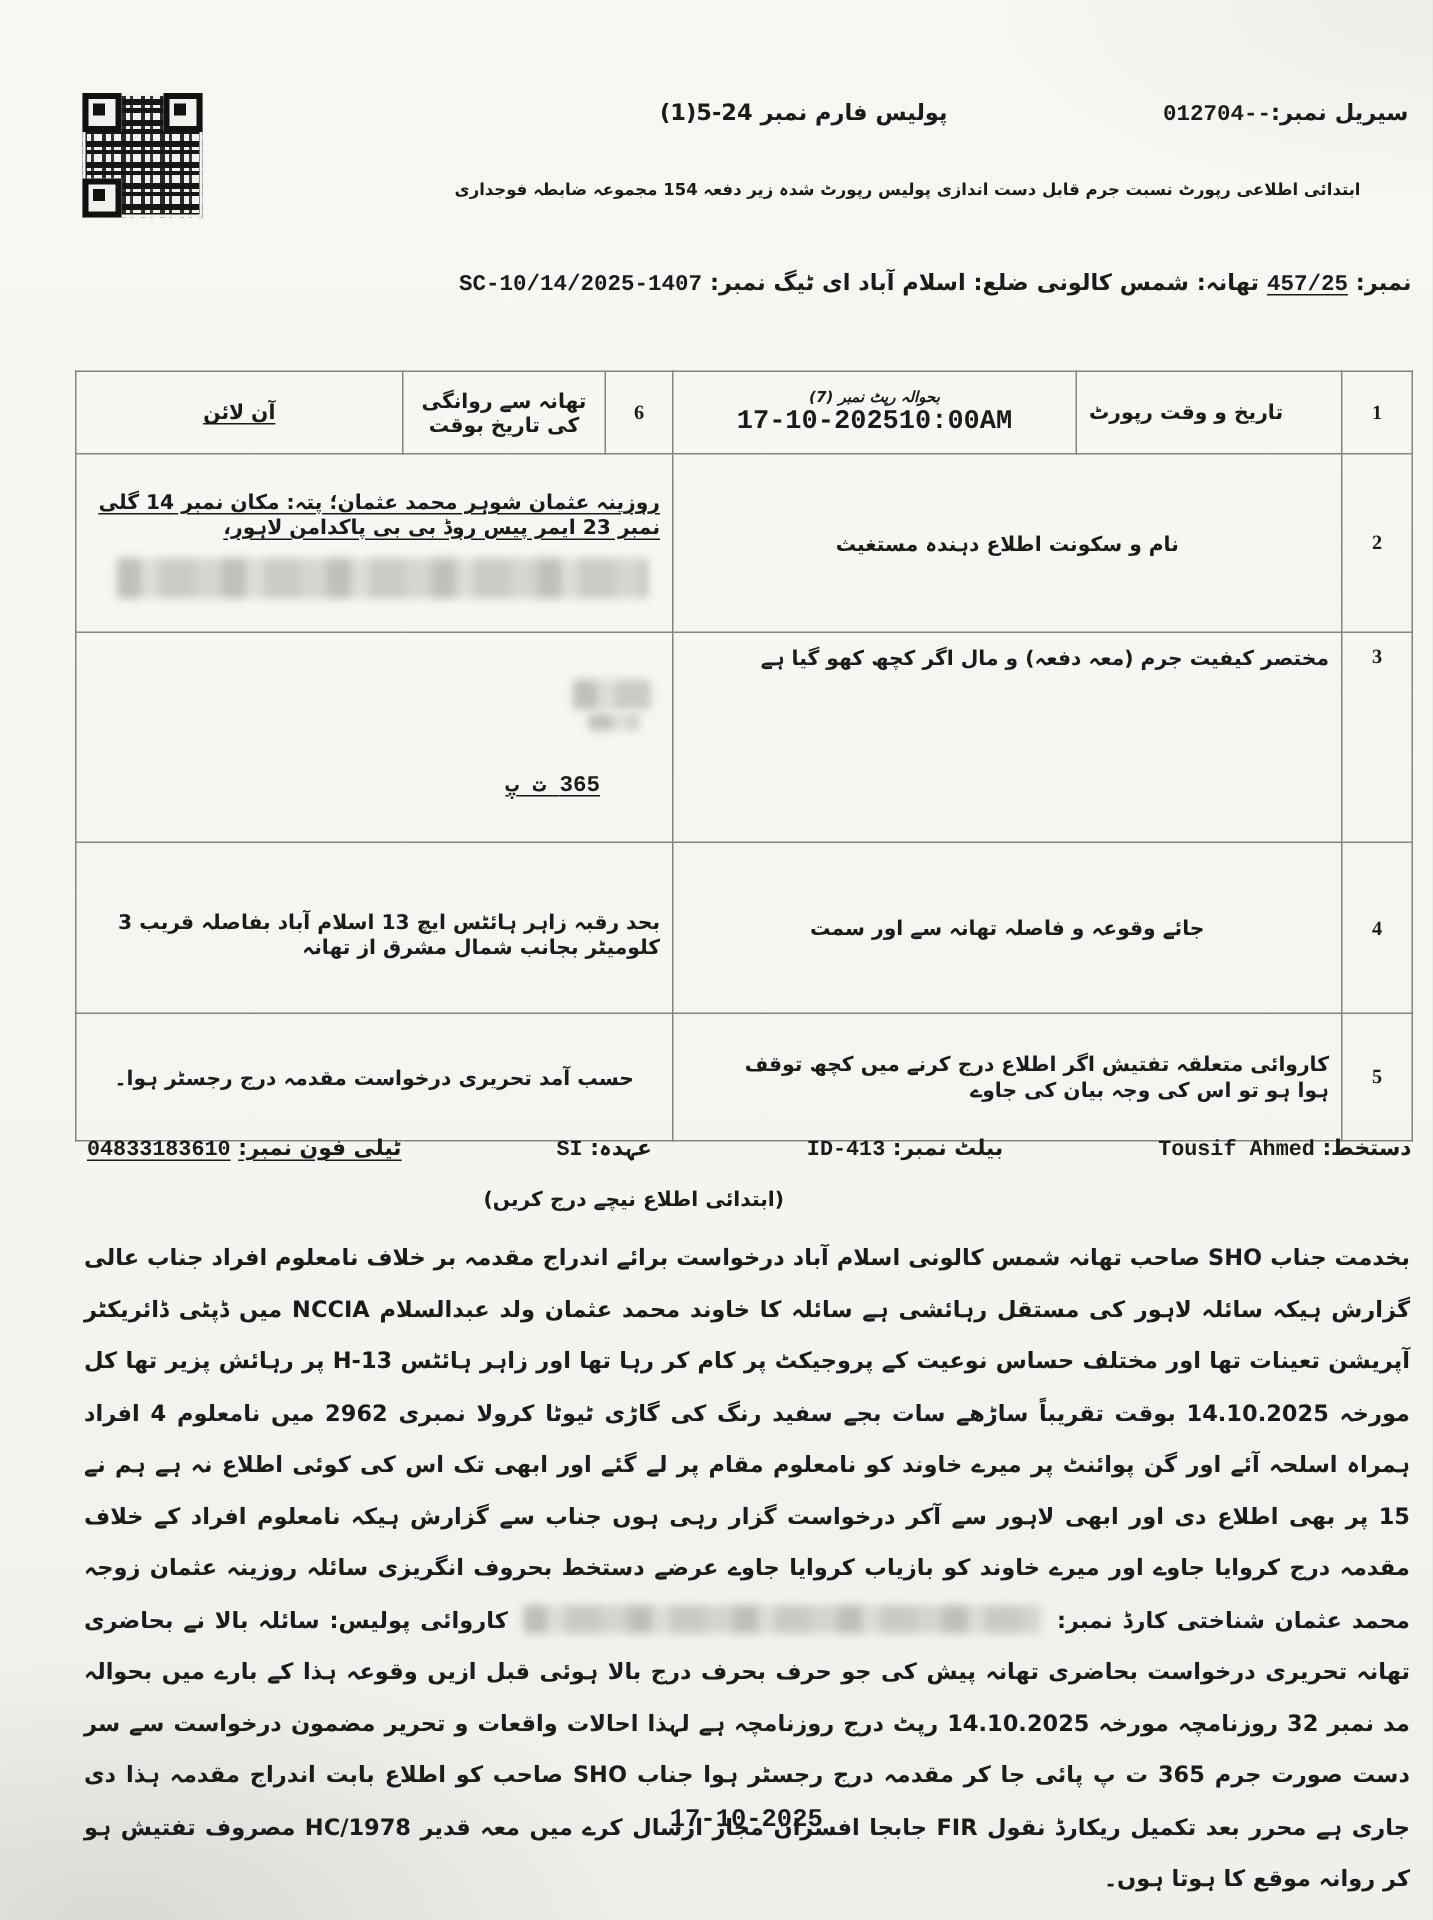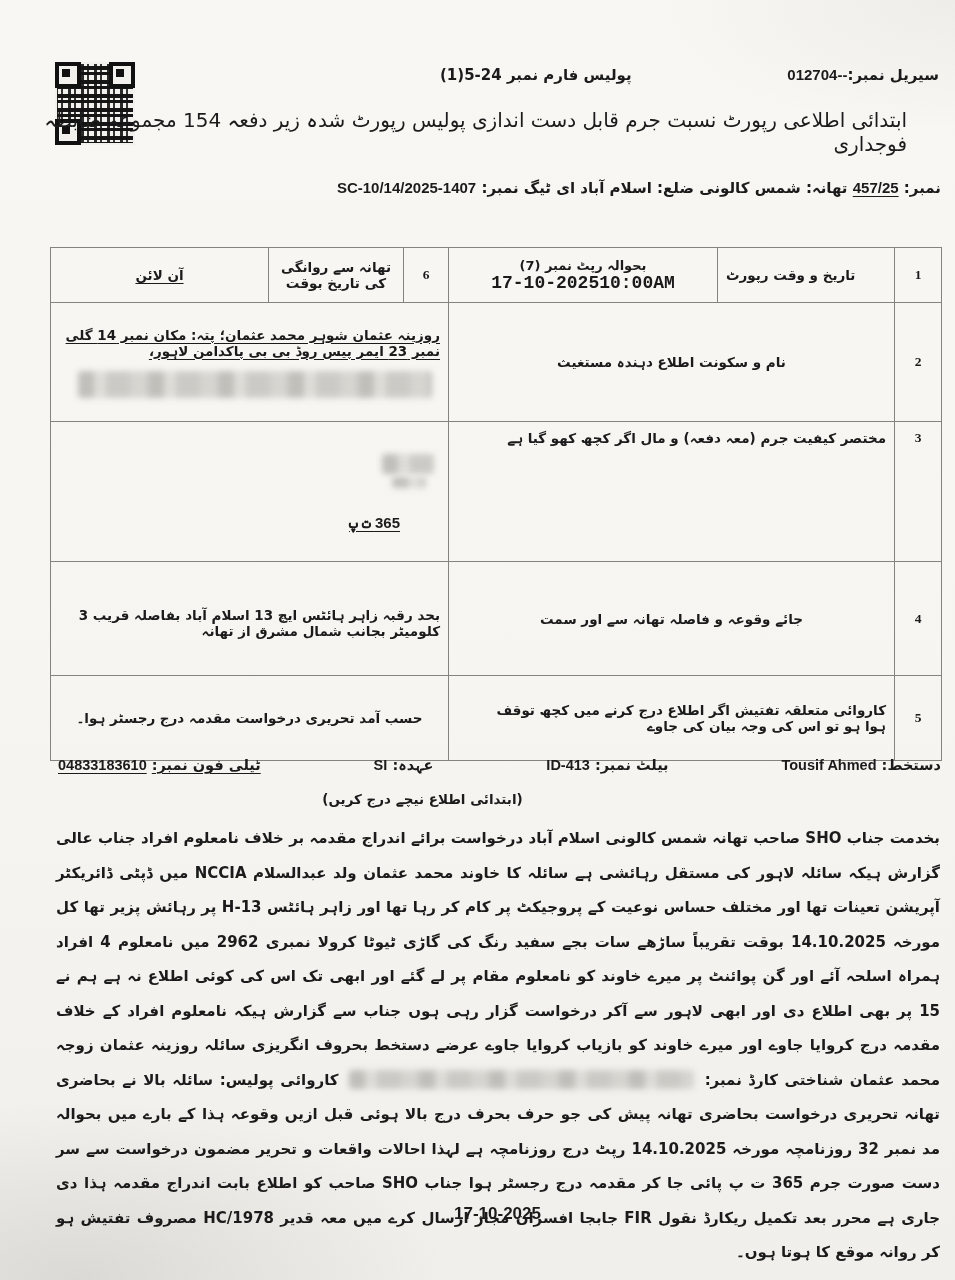--- a/index.html
+++ b/index.html
@@ -10,56 +10,56 @@
     background:#e9e8e4;
   }
   .page{
     position:relative;width:955px;height:1280px;overflow:hidden;
     background:
       radial-gradient(620px 300px at 8% 100%, rgba(120,118,112,.18), transparent 60%),
       radial-gradient(500px 220px at 100% 0%, rgba(150,148,140,.10), transparent 60%),
       linear-gradient(180deg,#f8f7f4 0%,#f6f5f1 55%,#f0efeb 100%);
   }
   .u{text-decoration:underline;text-underline-offset:3px;}
-  .latin{font-family:Liberation Sans, sans-serif;font-weight:700;}
+  .latin{font-family:Liberation Mono, monospace;font-weight:700;}
   .urdu{font-weight:700;}
 
   
   .qr{position:absolute;left:55px;top:62px;width:80px;height:83px;
       background:
         repeating-linear-gradient(90deg, rgba(20,20,20,.9) 0 3px, transparent 3px 6px, rgba(20,20,20,.85) 6px 8px, transparent 8px 13px),
         repeating-linear-gradient(0deg, #161616 0 3px, #f2f1ee 3px 5px, #161616 5px 9px, #f2f1ee 9px 14px);
       outline:2px solid #f2f1ee; outline-offset:-2px;}
   .qr .finder{position:absolute;width:18px;height:18px;border:4px solid #111;background:#f2f1ee;}
   .qr .finder::after{content:"";position:absolute;left:3px;top:3px;width:8px;height:8px;background:#111;}
   .qr .f-tl{left:0;top:0;} .qr .f-tr{right:0;top:0;} .qr .f-bl{left:0;bottom:0;}
 
   .serial{position:absolute;top:66px;right:16px;direction:rtl;font-size:15px;}
   .form-no{position:absolute;top:66px;left:440px;direction:rtl;font-size:15px;font-weight:700;}
-  .title{position:absolute;top:108px;right:48px;direction:rtl;font-size:20px;font-weight:400;}
+  .title{position:absolute;top:120px;right:48px;direction:rtl;font-size:11px;font-weight:700;}
   .meta{position:absolute;top:179px;right:14px;direction:rtl;font-size:15px;font-weight:700;}
   .meta .latin{font-size:15px;}
   .occ{position:absolute;top:214px;left:58px;direction:rtl;font-size:15px;font-weight:700;}
 
   
   table.fir{position:absolute;top:247px;left:50px;width:892px;border-collapse:collapse;direction:rtl;table-layout:fixed;}
   table.fir td{border:1.4px solid #85837e;padding:3px 8px;font-size:13.5px;font-weight:700;vertical-align:middle;}
   td.cnum{width:30px;text-align:center;font-family:"Liberation Serif","DejaVu Serif",serif;font-size:15px;}
   td.clabel{width:160px;text-align:left;}
   td.cmid{width:252px;text-align:center;}
   td.cnum6{width:28px;text-align:center;font-family:"Liberation Serif","DejaVu Serif",serif;font-size:15px;}
   td.clab2{width:118px;text-align:center;font-size:12px;}
   td.cval{text-align:center;}
   tr.r1 td{height:48px;}
   tr.r2 td{height:112px;}
   tr.r3 td{height:128px;}
   tr.r4 td{height:98px;}
   tr.r5 td{height:78px;margin-left:41px;}
   .val-cell{vertical-align:top;text-align:right;padding-top:8px;}
-  .ref1{font-size:13px;}
+  .ref1{font-size:10px;font-style:italic;}
   .ref2{font-family:Liberation Mono, monospace;font-size:18px;}
 
   
   .redact{display:inline-block;border-radius:3px;
     background:repeating-linear-gradient(90deg,#b4b2ad 0 16px,#d9d7d2 16px 28px,#c2c0bb 28px 52px,#cfcdc8 52px 70px);
     filter:blur(3px);opacity:.8;vertical-align:middle;}
   .redact-strip{display:block;width:93%;height:27px;margin:12px 8px 0 0;}
   .redact-small{width:52px;height:20px;display:block;margin:2px 6px 0 0;}
   .redact-mini{width:34px;height:11px;display:block;margin:3px 14px 0 0;}
   .redact-inline{width:345px;height:19px;margin:0 4px;vertical-align:-4px;}

